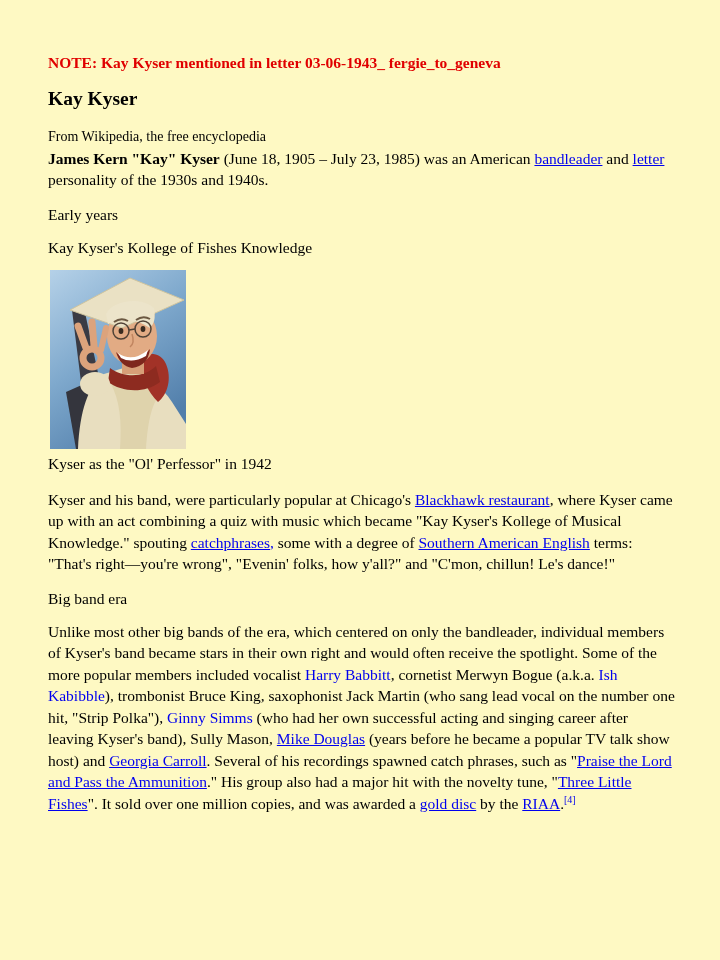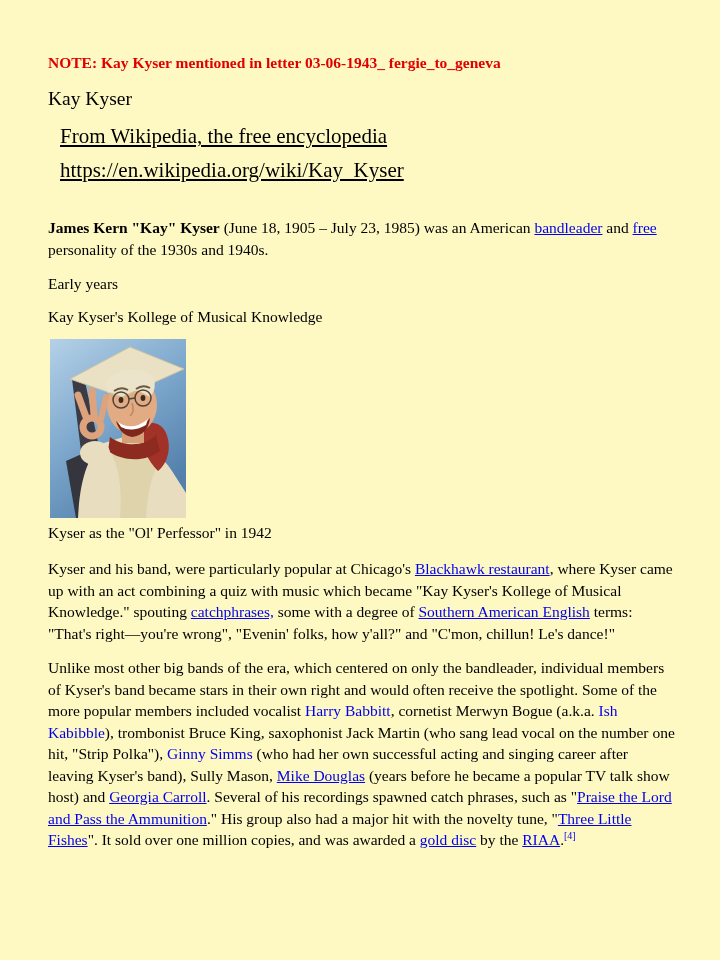--- a/index.html
+++ b/index.html
@@ -23,29 +23,28 @@
   }
   .note {
     color: var(--note-red);
     font-weight: bold;
     font-size: 15.5px;
     line-height: 21px;
     margin: 0 0 14px 0;
   }
   .doc-title {
     font-size: 19.5px;
-    font-weight: normal;
+    font-weight: bold;
     line-height: 24px;
     margin: 0 0 15px 0;
   }
   .byline {
-    font-size: 21px;
+    font-size: 14px;
     line-height: 21.5px;
-    margin: 12px;
-    text-decoration: underline;
+    margin: 0;
   }
   .url-line { margin-bottom: 36px; }
   p.body {
     font-size: 15.5px;
     line-height: 21.5px;
     margin: 0 0 13px 0;
     max-width: 628px;
   }
   h2.sect {
     font-size: 15.5px;
@@ -79,28 +78,27 @@
 </head>
 <body>
 
 <div class="page">
 
   <p class="note">NOTE: Kay Kyser mentioned in letter 03-06-1943_ fergie_to_geneva</p>
 
   <h1 class="doc-title">Kay Kyser</h1>
 
   <p class="byline">From Wikipedia, the free encyclopedia</p>
-  <p class="byline url-line">https://en.wikipedia.org/wiki/Kay_Kyser</p>
 
-  <p class="body"><b>James Kern "Kay" Kyser</b> (June 18, 1905 – July 23, 1985) was an American <a href="#" class="lnk">bandleader</a> and <a href="#" class="lnk">free</a> personality of the 1930s and 1940s.</p>
+  <p class="body"><b>James Kern "Kay" Kyser</b> (June 18, 1905 – July 23, 1985) was an American <a href="#" class="lnk">bandleader</a> and <a href="#" class="lnk">letter</a> personality of the 1930s and 1940s.</p>
 
   <h2 class="sect">Early years</h2>
 
 
-  <h2 class="sect">Kay Kyser's Kollege of Musical Knowledge</h2>
+  <h2 class="sect">Kay Kyser's Kollege of Fishes Knowledge</h2>
 
   <div class="photo-wrap">
     <svg width="136" height="179" viewBox="0 0 136 179" xmlns="http://www.w3.org/2000/svg">
       <defs>
         <linearGradient id="sky" x1="0" y1="0" x2="0.55" y2="1">
           <stop offset="0" stop-color="#b5d1e8"></stop>
           <stop offset="0.5" stop-color="#7fa9cd"></stop>
           <stop offset="1" stop-color="#527fab"></stop>
         </linearGradient>
       </defs>
@@ -146,16 +144,17 @@
       <line x1="51" y1="80" x2="56" y2="58" stroke="#dca37c" stroke-width="6" stroke-linecap="round"></line>
 
       <ellipse cx="45" cy="114" rx="15" ry="12" fill="#e8debf"></ellipse>
     </svg>
   </div>
 
   <p class="caption">Kyser as the "Ol' Perfessor" in 1942</p>
 
   <p class="body">Kyser and his band, were particularly popular at Chicago's <a href="#" class="lnk">Blackhawk restaurant</a>, where Kyser came up with an act combining a quiz with music which became "Kay Kyser's Kollege of Musical Knowledge." spouting <a href="#" class="lnk">catchphrases,</a> some with a degree of <a href="#" class="lnk">Southern American English</a> terms: "That's right—you're wrong", "Evenin' folks, how y'all?" and "C'mon, chillun! Le's dance!"</p>
 
+  <h2 class="sect">Big band era</h2>
 
   <p class="body">Unlike most other big bands of the era, which centered on only the bandleader, individual members of Kyser's band became stars in their own right and would often receive the spotlight. Some of the more popular members included vocalist <a href="#" class="lnk nou">Harry Babbitt</a>, cornetist Merwyn Bogue (a.k.a. <a href="#" class="lnk nou">Ish Kabibble</a>), trombonist Bruce King, saxophonist Jack Martin (who sang lead vocal on the number one hit, "Strip Polka"), <a href="#" class="lnk nou">Ginny Simms</a> (who had her own successful acting and singing career after leaving Kyser's band), Sully Mason, <a href="#" class="lnk">Mike Douglas</a> (years before he became a popular TV talk show host) and <a href="#" class="lnk">Georgia Carroll</a>. Several of his recordings spawned catch phrases, such as "<a href="#" class="lnk">Praise the Lord and Pass the Ammunition</a>." His group also had a major hit with the novelty tune, "<a href="#" class="lnk">Three Little Fishes</a>". It sold over one million copies, and was awarded a <a href="#" class="lnk">gold disc</a> by the <a href="#" class="lnk">RIAA</a>.<sup class="cite"><a href="#" class="lnk">[4]</a></sup></p>
 
 </div>
 
 </body></html>

